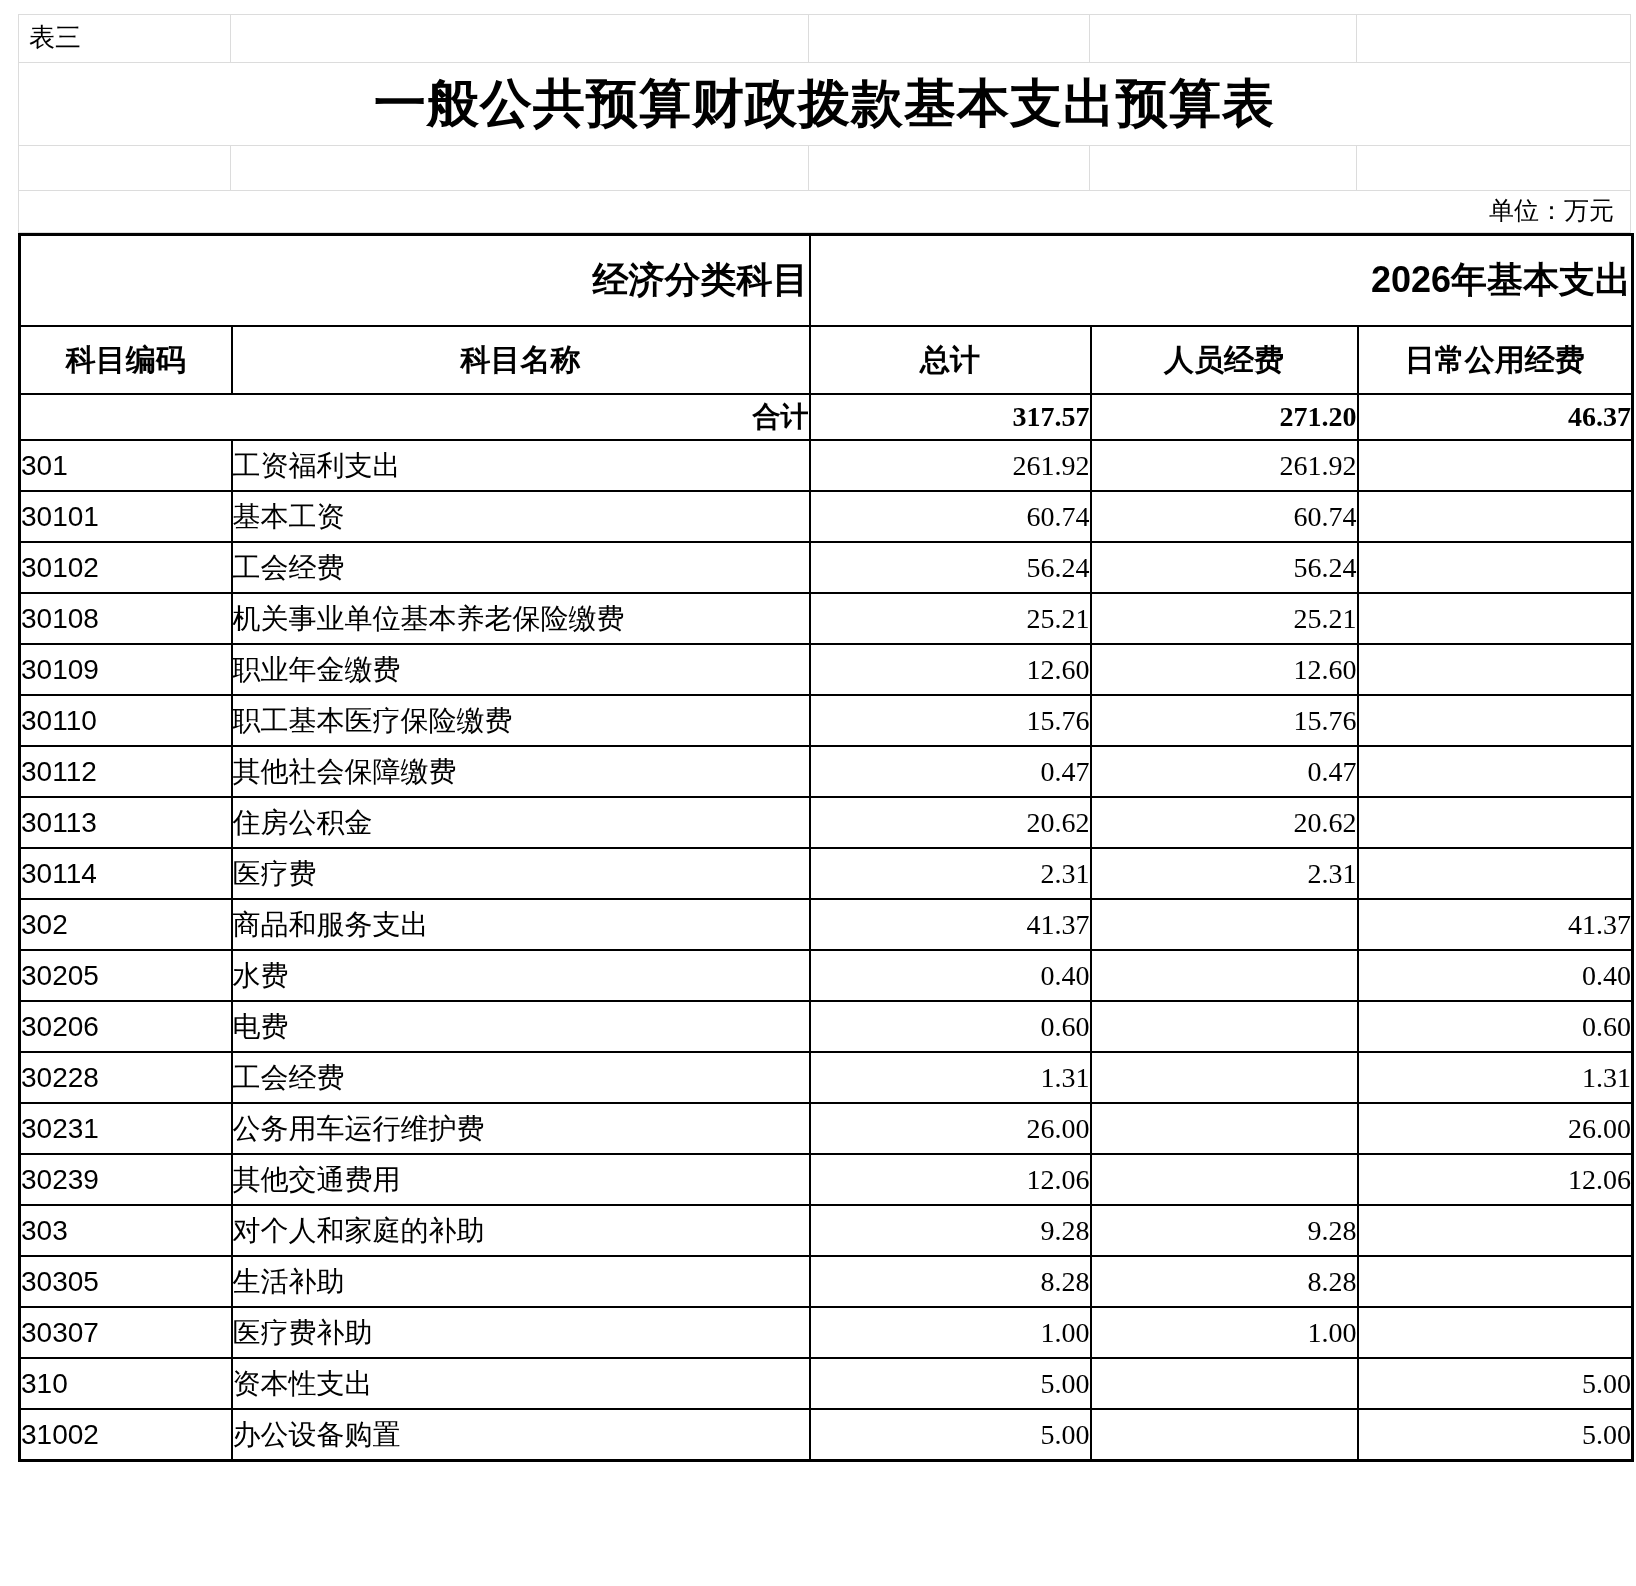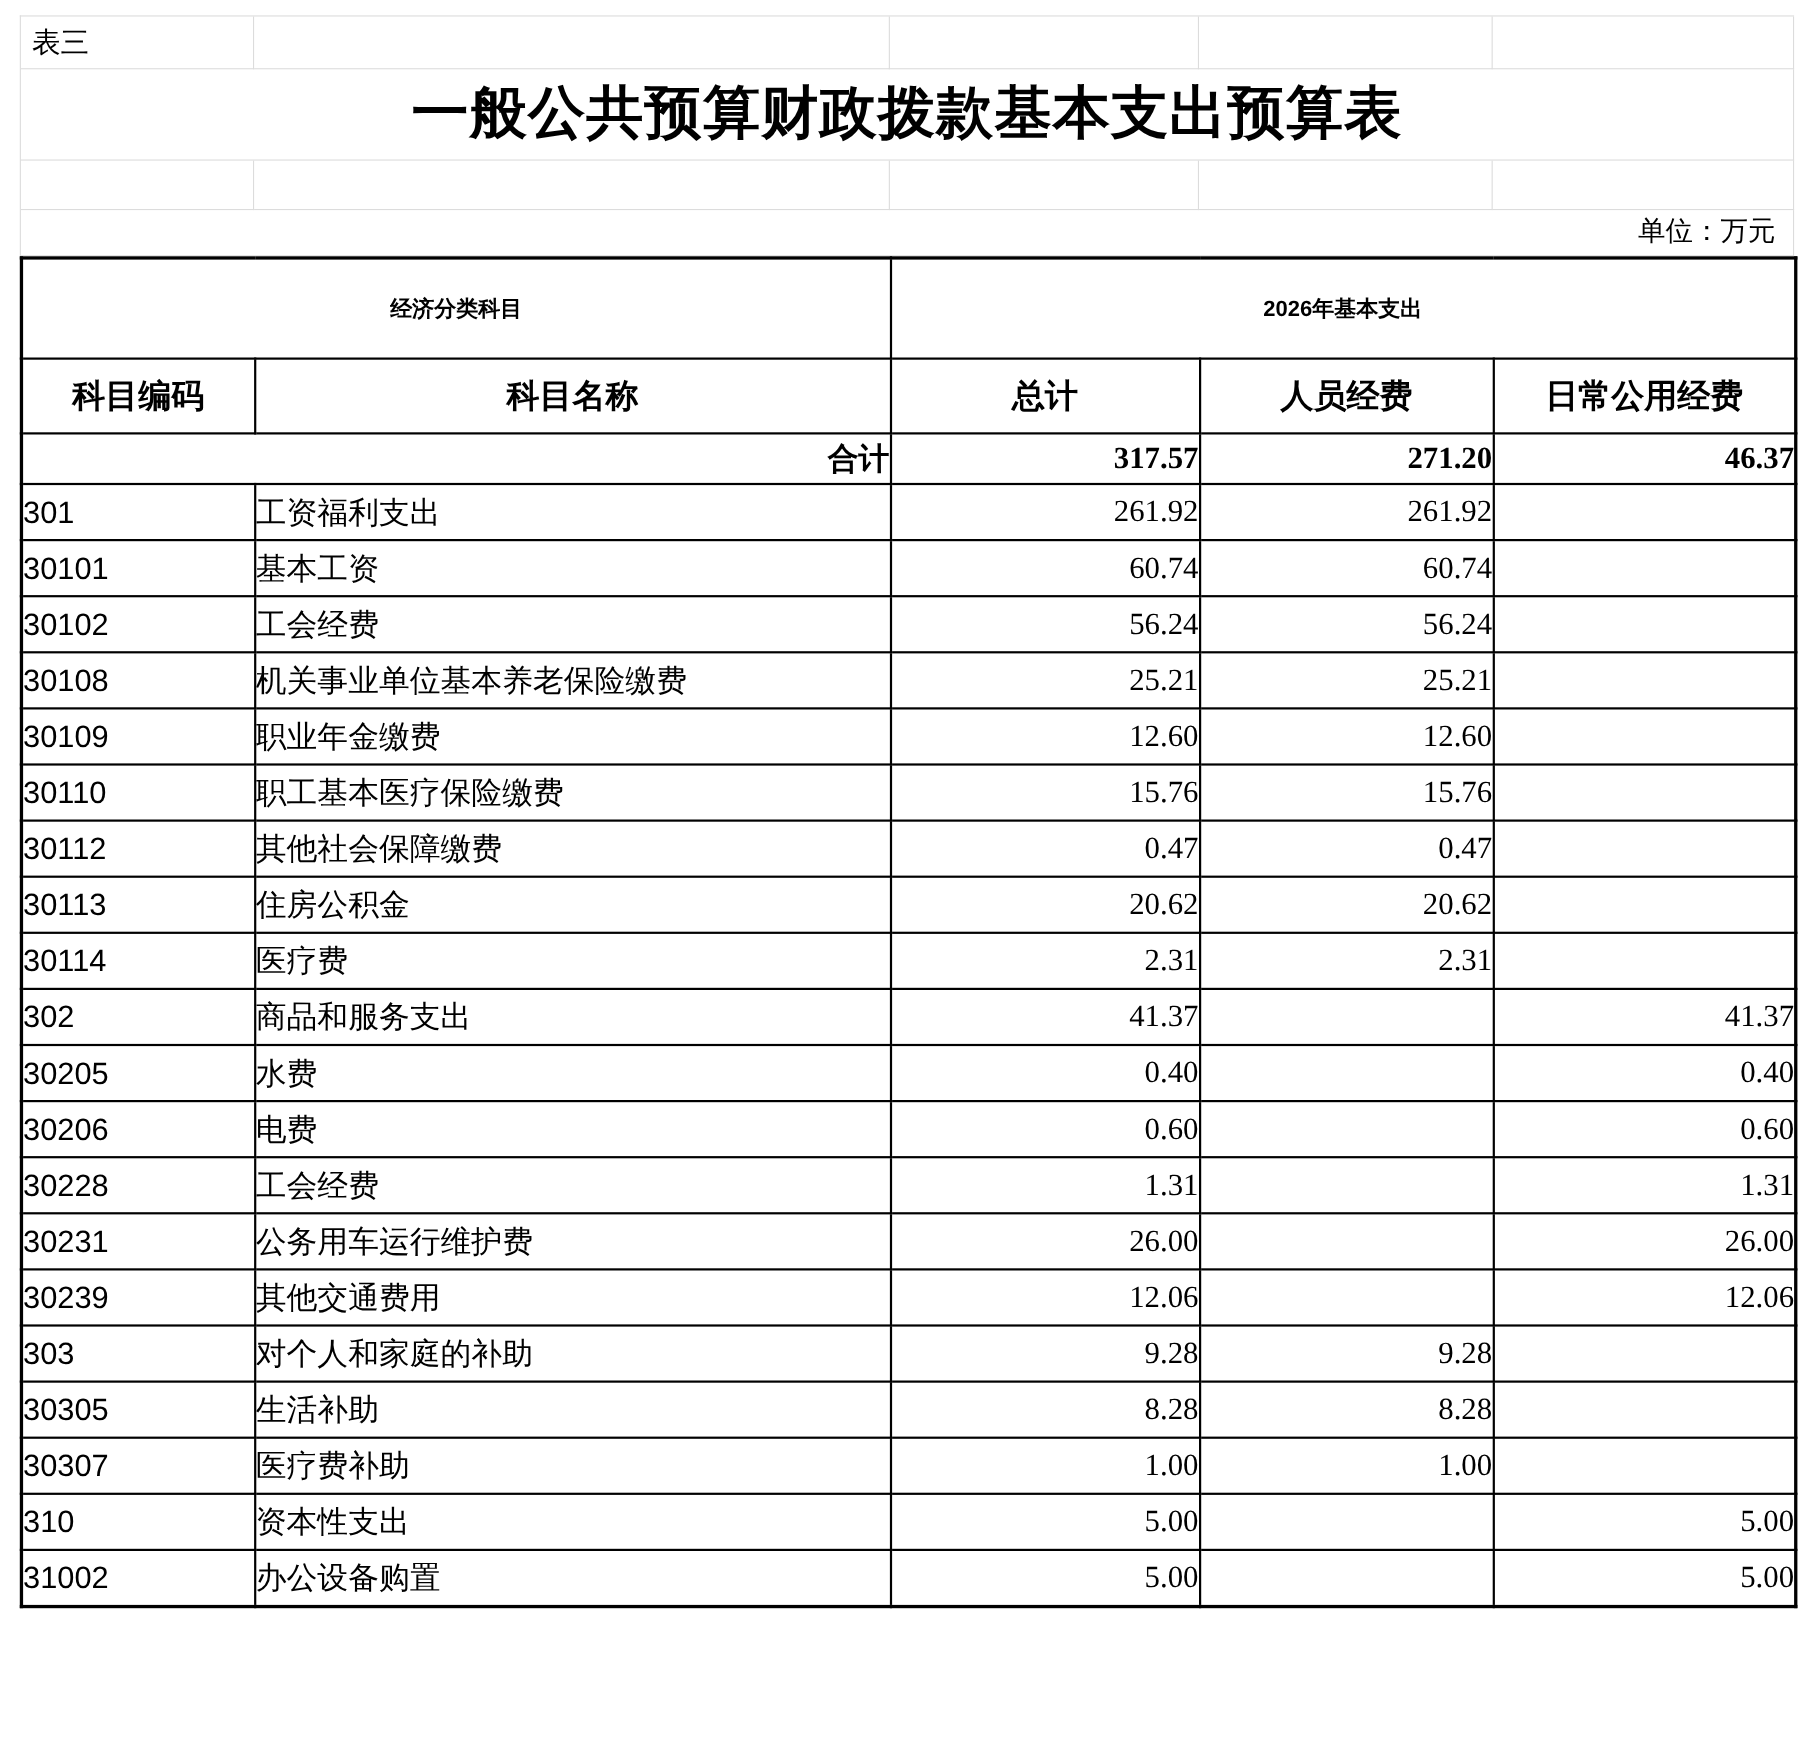--- a/index.html
+++ b/index.html
@@ -33,21 +33,21 @@
     border-right:1px solid #dcdcdc;
     border-bottom:1px solid #dcdcdc;
     box-sizing:border-box;
     width:100%;
   }
   .trow-b .mcell { height:83px; }
   .trow-d .mcell { height:42px; }
 
   .sheet-label {
     font-size:26px; line-height:48px; padding-left:10px;
-    font-family:Liberation Serif, serif;
+    font-family:Liberation Mono, monospace;
     display:block;
   }
   .title {
     text-align:center;
     font-weight:bold;
     font-size:52px;
     line-height:82px;
     letter-spacing:1px;
     font-family:"Liberation Serif", serif;
     white-space:nowrap;
@@ -71,22 +71,22 @@
   table.budget th, table.budget td {
     border:2px solid #000;
     padding:0;
     overflow:hidden;
     white-space:nowrap;
   }
   tr.h1 th {
     height:89px;
     font-family:"Liberation Sans", sans-serif;
     font-weight:700;
-    font-size:20px;
-    text-align:center;
+    font-size:36px;
+    text-align:right;
   }
   tr.h2 th {
     height:66px;
     font-family:"Liberation Sans", sans-serif;
     font-weight:700;
     font-size:30px;
     text-align:center;
   }
   tr.total-row td { height:44px; }
   .c-label {

